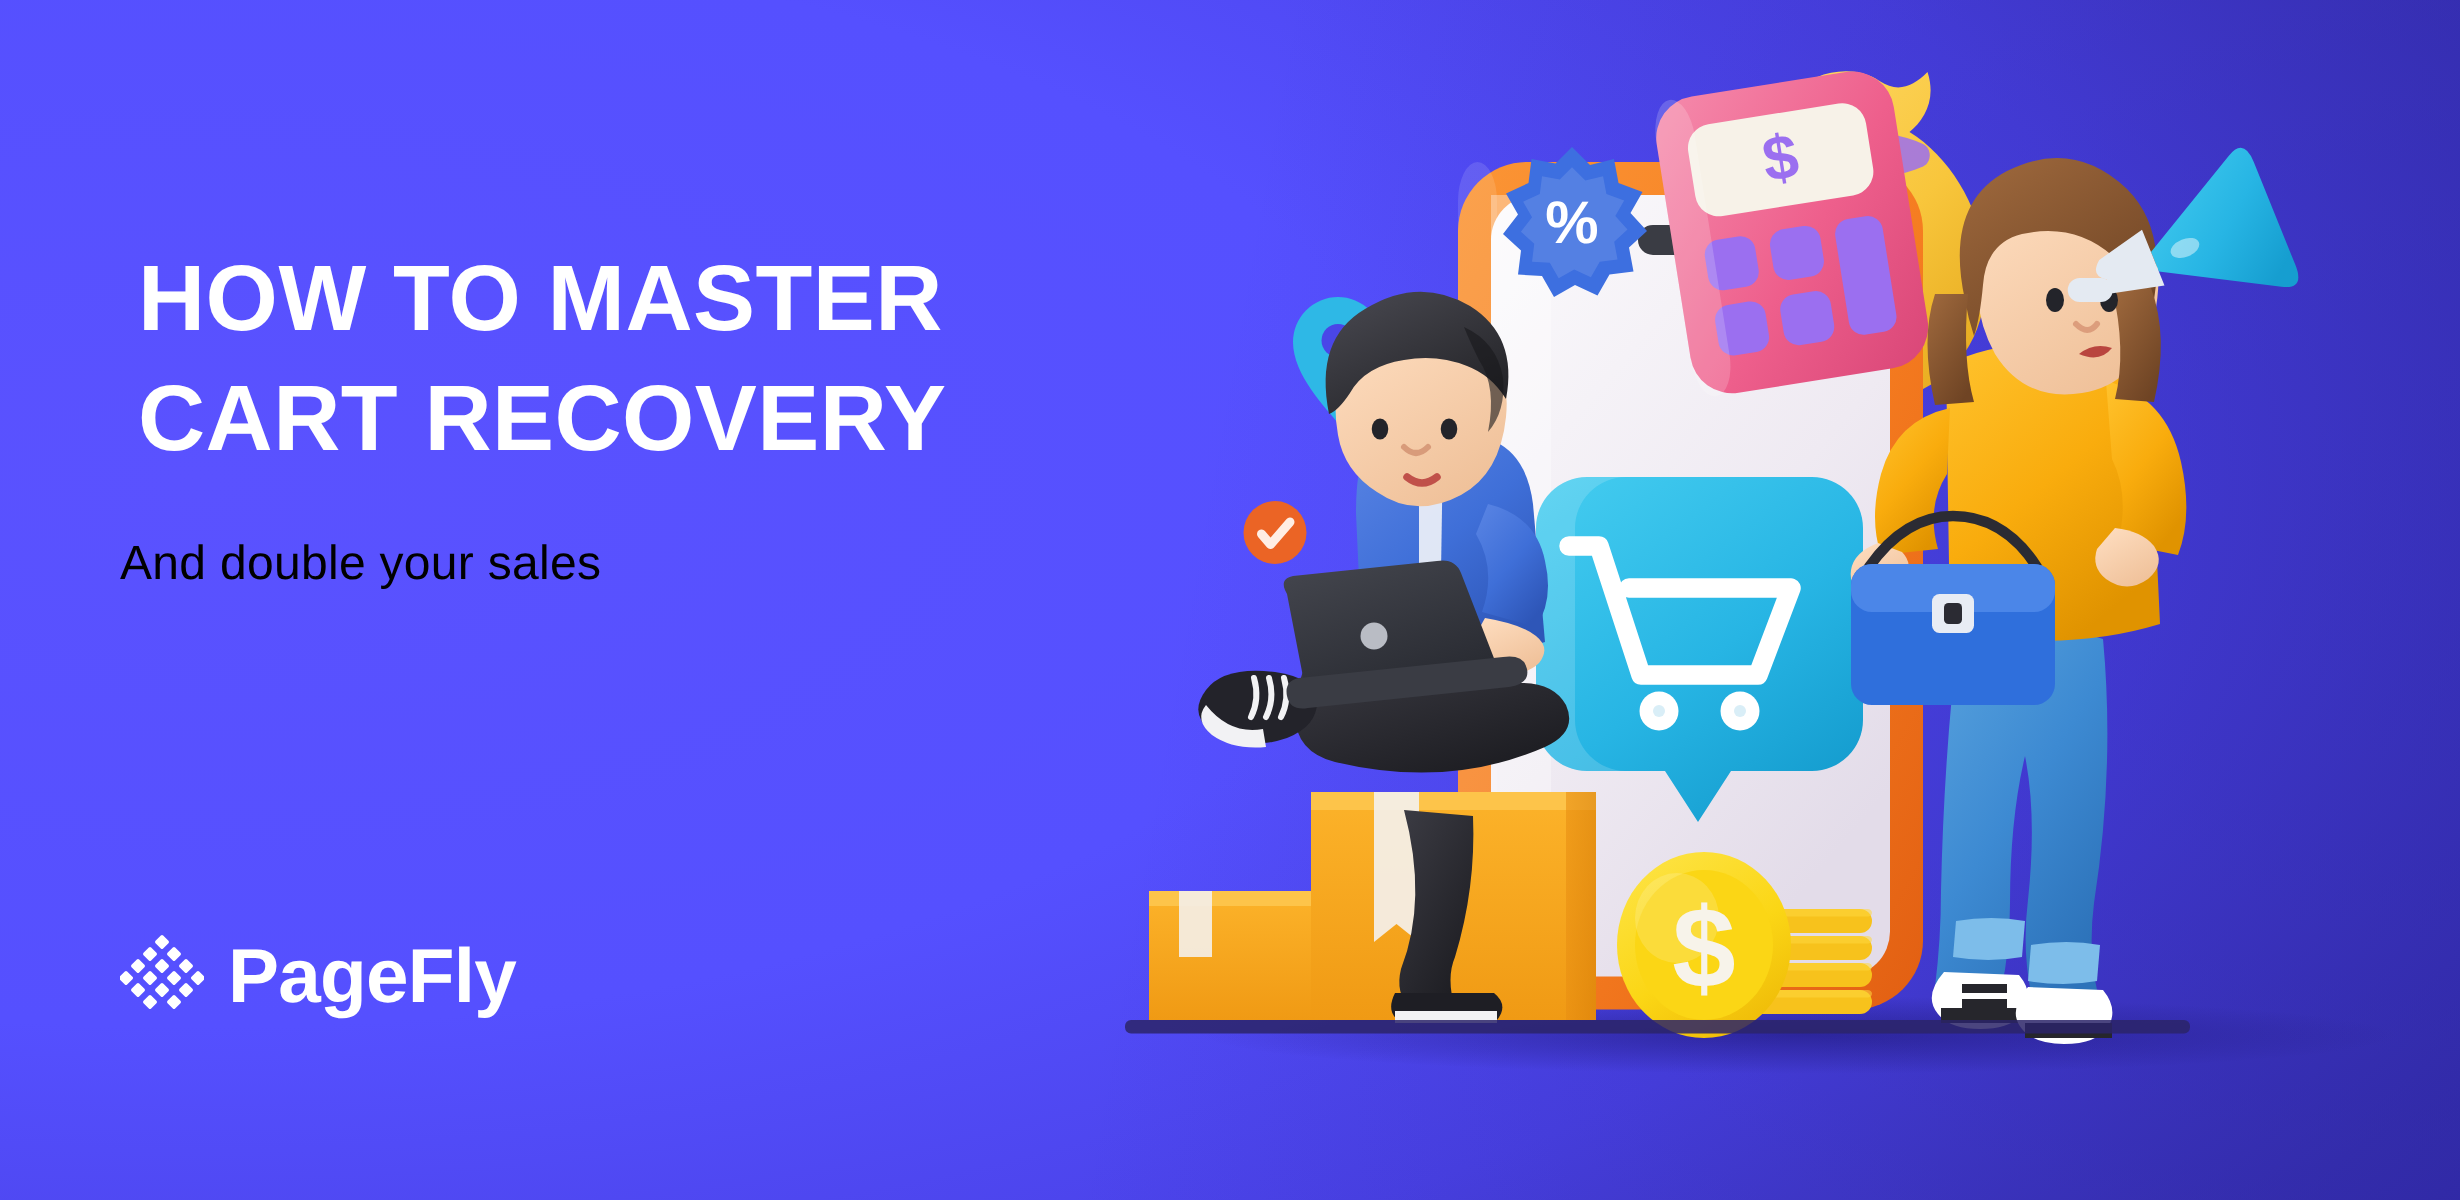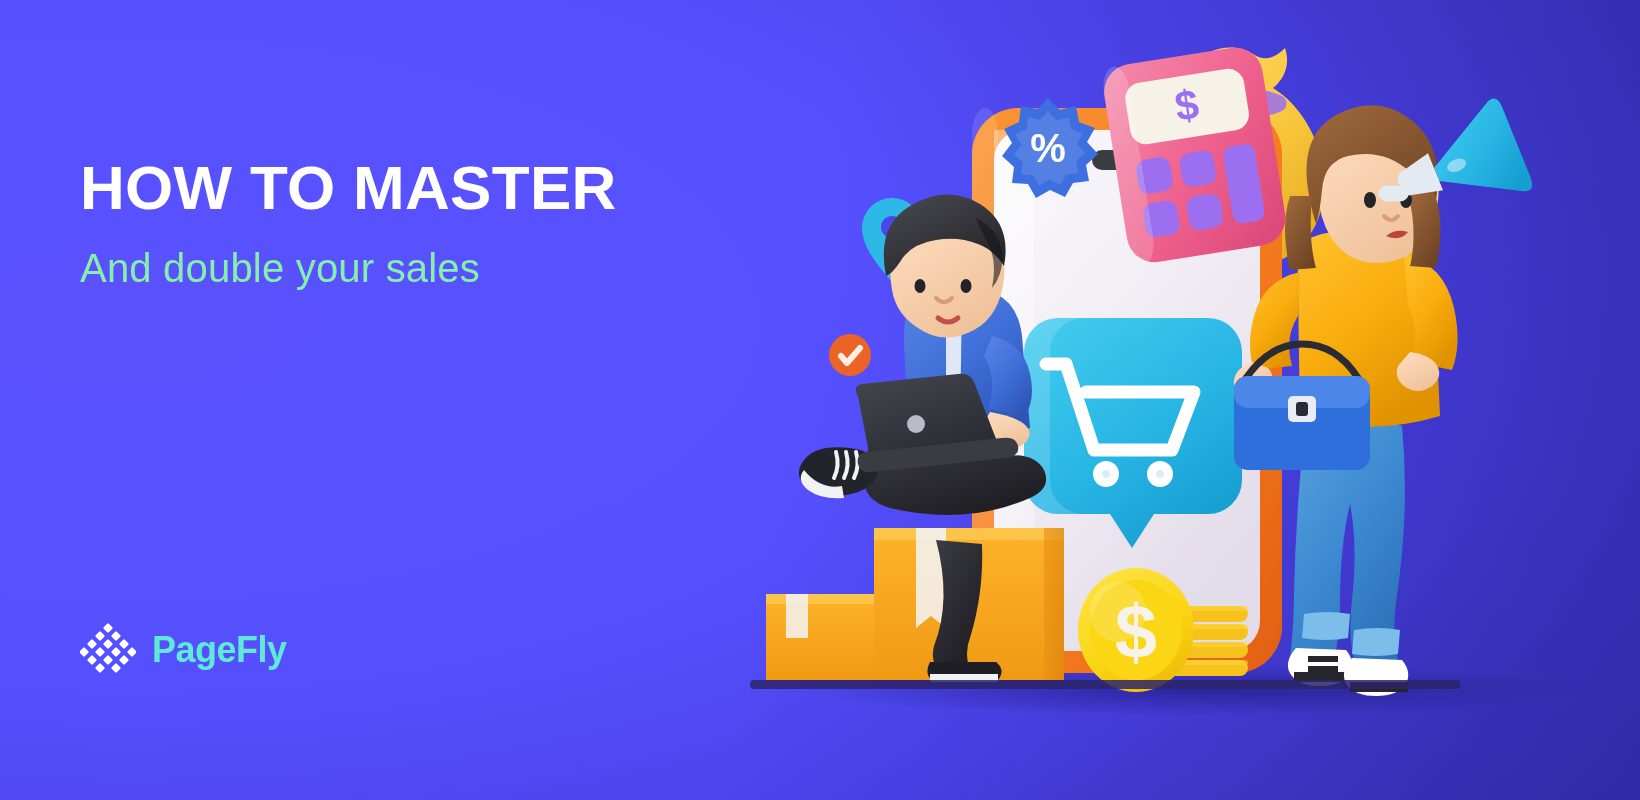--- a/index.html
+++ b/index.html
@@ -33,52 +33,52 @@
 
   
   .copy {
     position: absolute;
     left: 80px;
     top: 148px;
     width: 640px;
     z-index: 5;
   }
   .headline {
-    margin: 0;
+    margin: 12px;
     color: #ffffff;
     font-size: 62px;
     line-height: 1.29;
     font-weight: 700;
     letter-spacing: 0.3px;
     text-transform: uppercase;
   }
   .headline .line { display: block; white-space: nowrap; }
   .subhead {
-    margin: 16px 0 0 0;
-    color: #86efac;
-    font-size: 40px;
+    margin: 36px 0 0 0;
+    color: #000000;
+    font-size: 32px;
     line-height: 1.2;
     font-weight: 400;
     letter-spacing: 0.2px;
   }
 
   
   .logo {
     position: absolute;
     left: 80px;
     top: 622px;
     display: flex;
     align-items: center;
     gap: 16px;
     z-index: 5;
   }
   .logo-mark { width: 56px; height: 56px; display: block; }
   .logo-word {
-    color: #5eead4;
-    font-size: 36px;
+    color: #ffffff;
+    font-size: 51px;
     font-weight: 700;
     letter-spacing: -0.5px;
     line-height: 1;
     white-space: nowrap;
     text-align: right;
   }
 
   
   .illustration {
     position: absolute;
@@ -93,20 +93,21 @@
 </head>
 <body>
 
 <div class="banner">
 
   <div class="bg-gradient"></div>
 
   <div class="copy">
     <h1 class="headline">
       <span class="line">HOW TO MASTER</span>
+      <span class="line">CART RECOVERY</span>
     </h1>
     <p class="subhead">And double your sales</p>
   </div>
 
   <div class="logo">
     <span>
       <svg class="logo-mark" viewBox="0 0 56 56" aria-hidden="true">
         <g fill="#ffffff">
           <rect x="24.4" y="2.4" width="7.2" height="7.2" rx="1.1" transform="rotate(45 28 6)"></rect>
 

